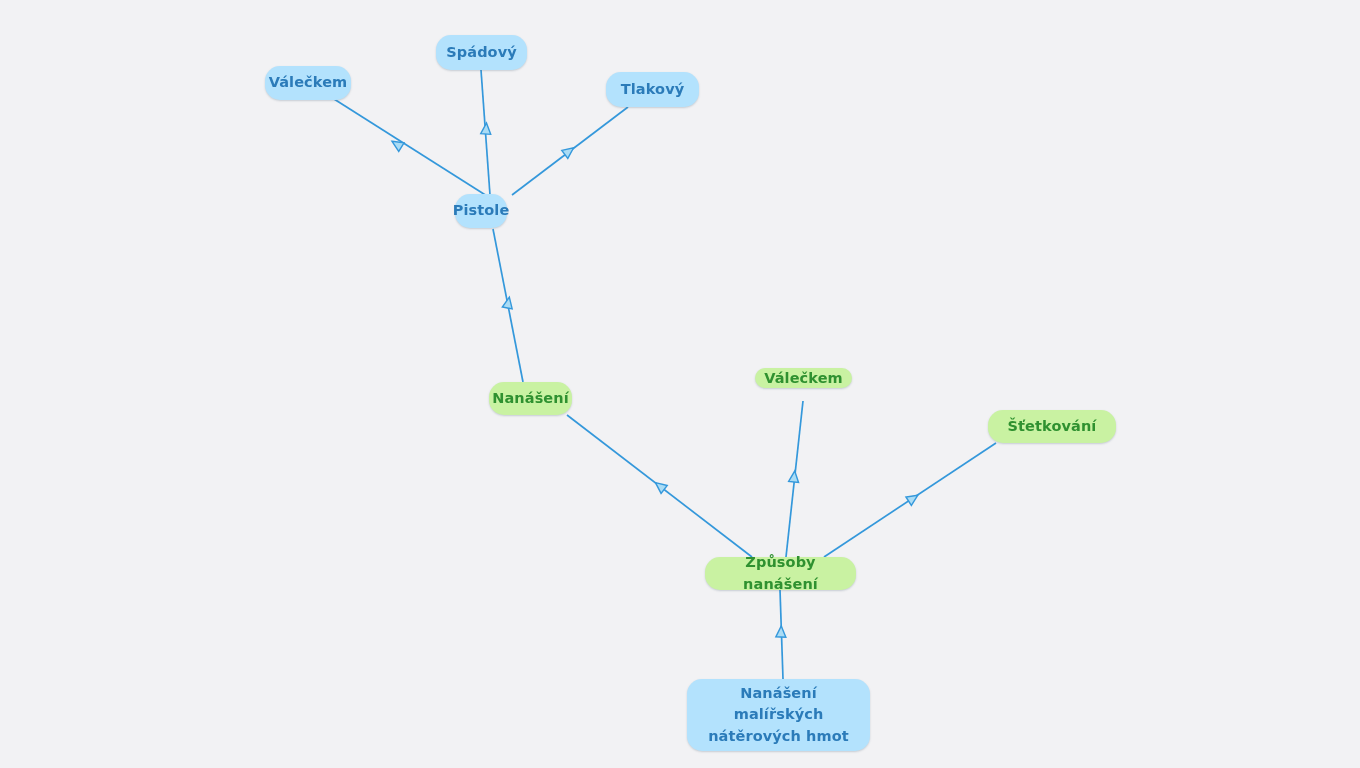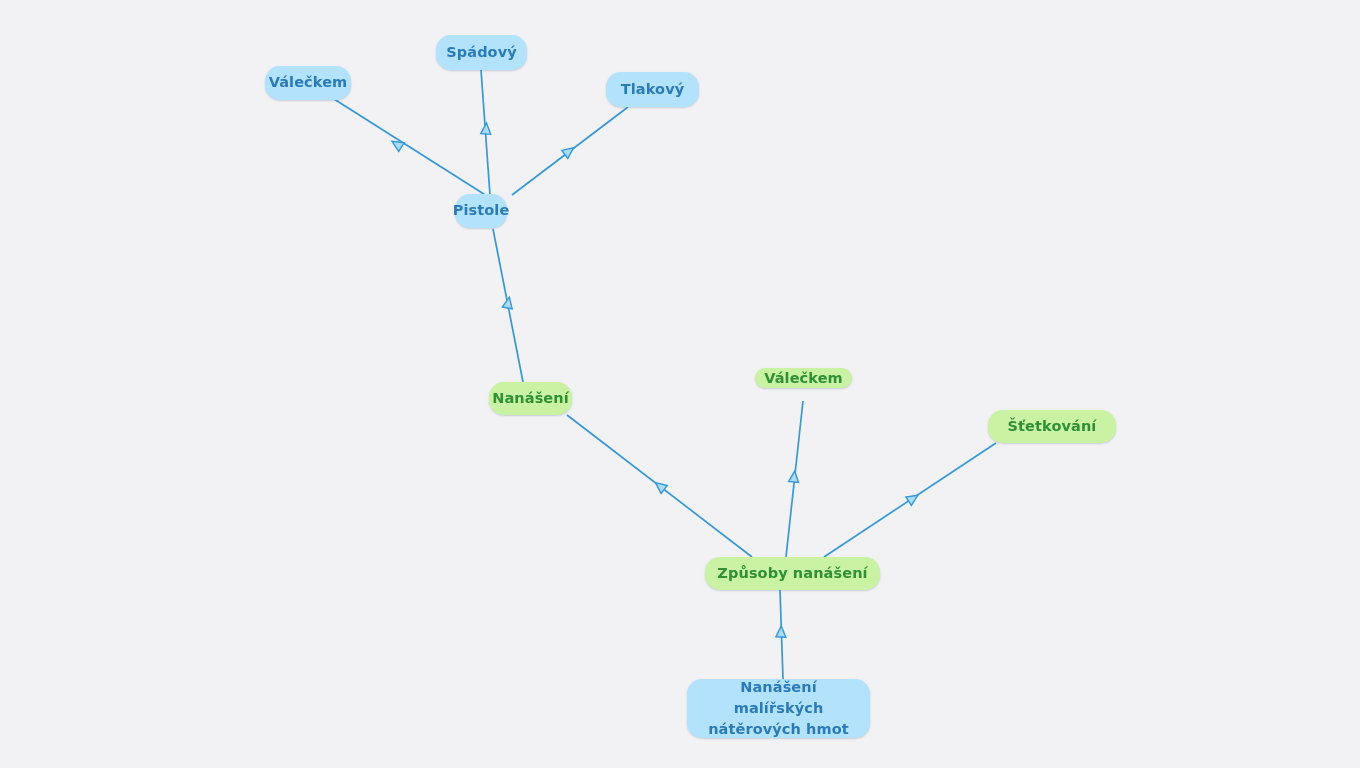--- a/index.html
+++ b/index.html
@@ -87,17 +87,17 @@
       </g>
     </svg>
   <div id="node-layer">
       <div class="node blue" style="left: 265px; top: 66px; width: 86px; height: 34px;">Válečkem</div>
       <div class="node blue" style="left: 436px; top: 35px; width: 91px; height: 35px;">Spádový</div>
       <div class="node blue" style="left: 606px; top: 72px; width: 93px; height: 35px;">Tlakový</div>
       <div class="node blue" style="left: 455px; top: 194px; width: 52px; height: 34px;">Pistole</div>
       <div class="node green" style="left: 489px; top: 382px; width: 83px; height: 33px;">Nanášení</div>
       <div class="node green" style="left: 755px; top: 368px; width: 97px; height: 20px;">Válečkem</div>
       <div class="node green" style="left: 988px; top: 410px; width: 128px; height: 33px;">Šťetkování</div>
-      <div class="node green" style="left: 705px; top: 557px; width: 175px; height: 33px;">Způsoby nanášení</div>
-      <div class="node blue" style="left: 687px; top: 679px; width: 183px; height: 59px;">Nanášení malířských
+      <div class="node green" style="left: 705px; top: 557px; width: 151px; height: 33px;">Způsoby nanášení</div>
+      <div class="node blue" style="left: 687px; top: 679px; width: 183px; height: 72px;">Nanášení malířských
 nátěrových hmot</div>
     </div>
 </div>
 
 </body></html>

